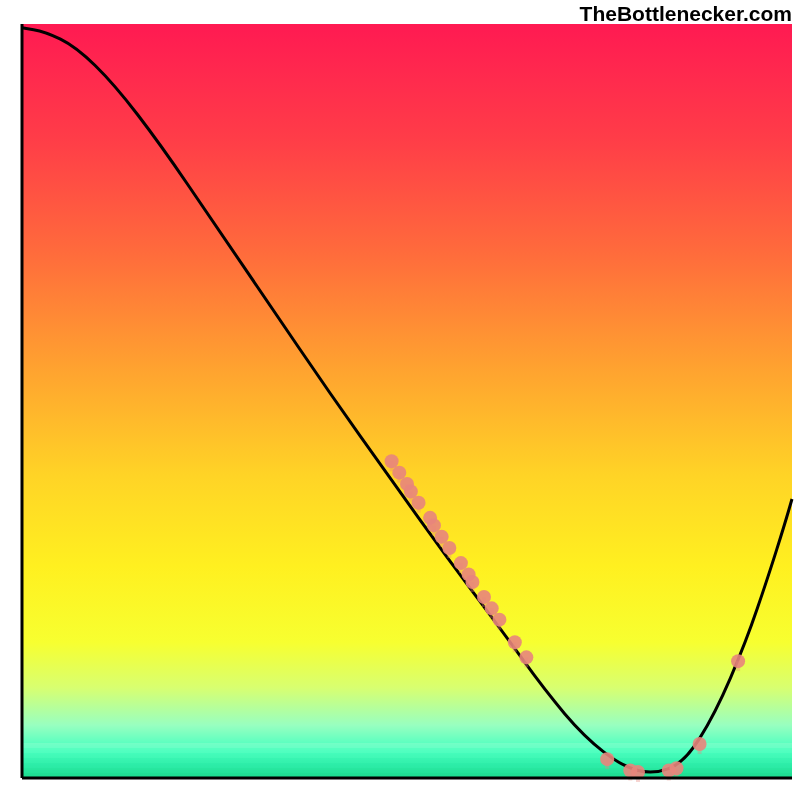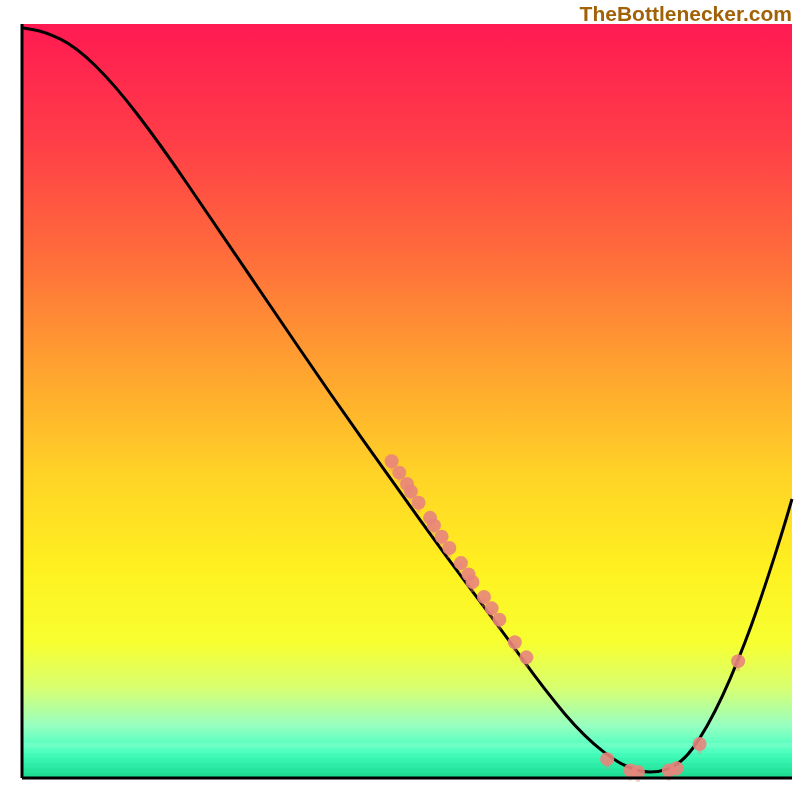--- a/index.html
+++ b/index.html
@@ -14,21 +14,21 @@
     position: relative;
     width: 800px;
     height: 800px;
   }
   .watermark {
     position: absolute;
     top: 2px;
     right: 8px;
     font-size: 21px;
     font-weight: bold;
-    color: #a16207;
+    color: #000000;
     z-index: 20;
   }
   svg {
     display: block;
   }
 </style>
 </head>
 <body>
 
 <div class="container">

